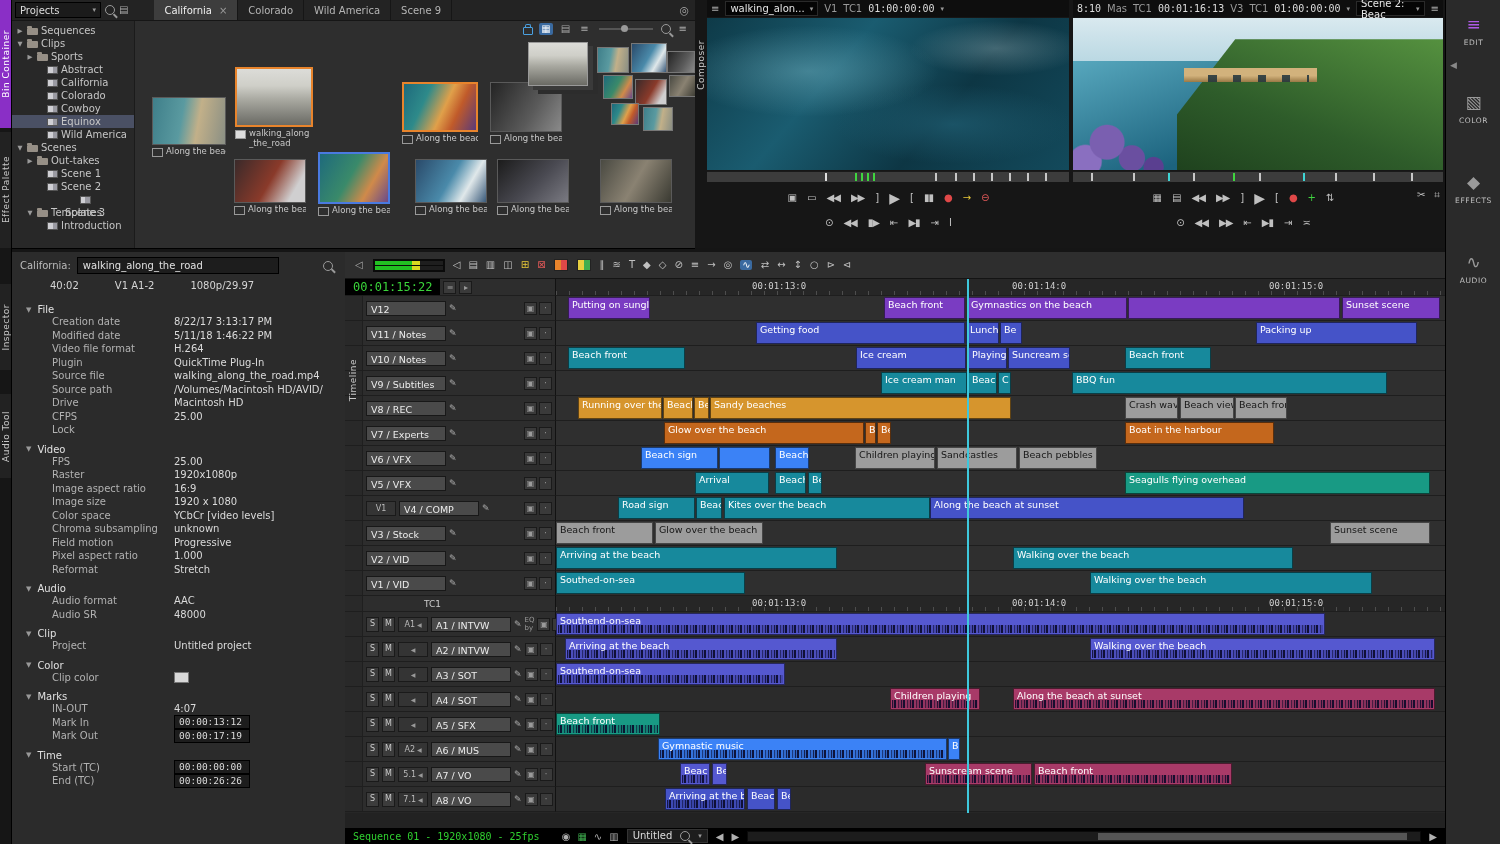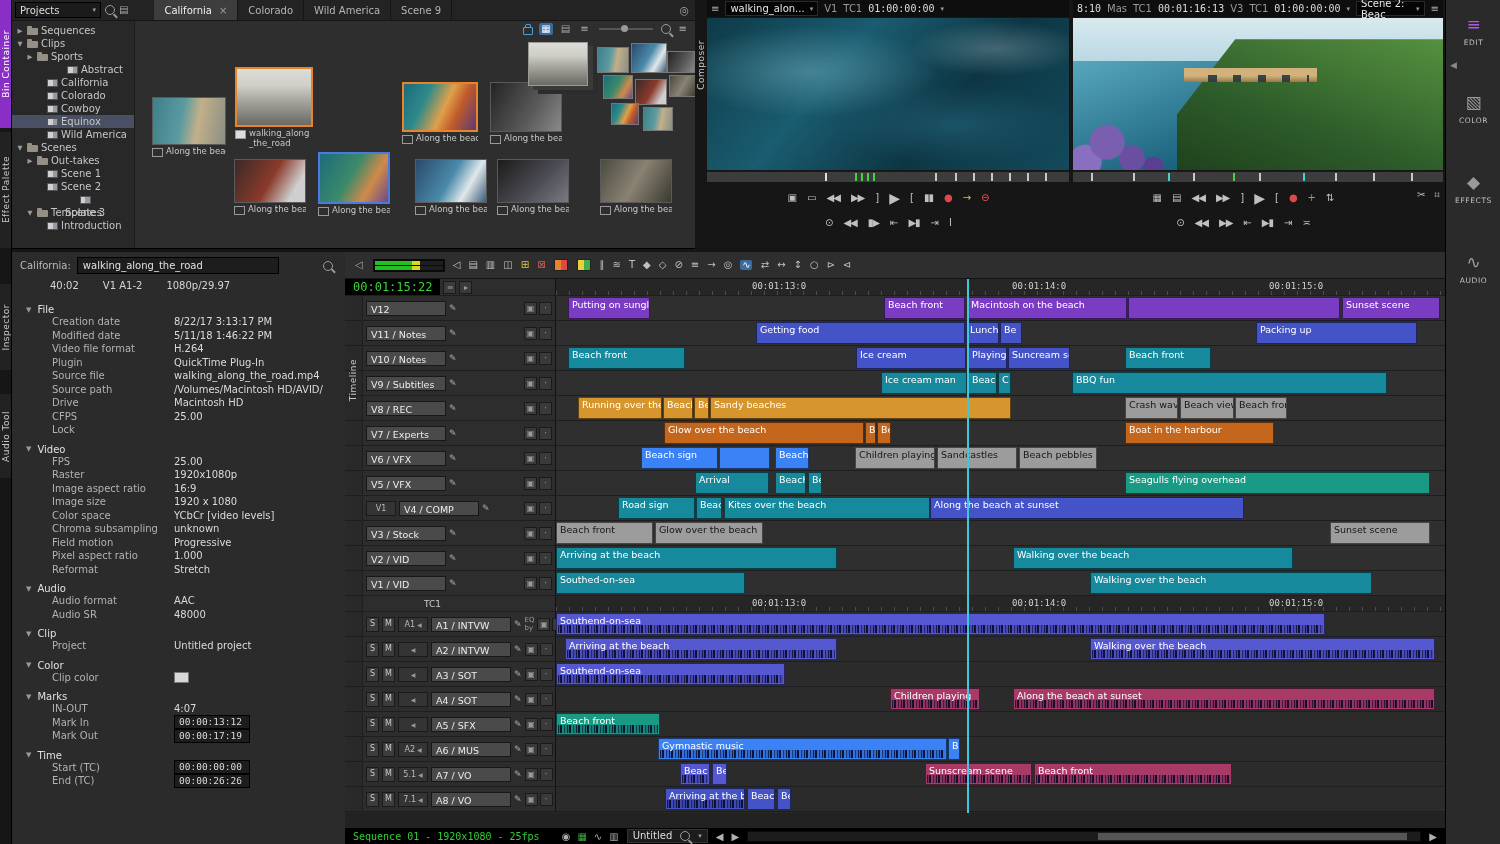--- a/index.html
+++ b/index.html
@@ -97,21 +97,21 @@
   .ws{position:absolute;left:0;width:55px;text-align:center;cursor:pointer}
   .ws-icon{font-size:17px;color:#9a9a9a}
   .ws.active .ws-icon{color:#b05ae8}
   .ws-label{font-size:7.5px;letter-spacing:.6px;color:#c0c0c0;margin-top:4px}
   .ws-collapse{position:absolute;left:4px;font-size:9px;color:#888;cursor:pointer}
   
   .inspector{position:absolute;left:12px;top:252px;width:333px;height:592px;background:#2b2b2b;overflow:hidden}
   .insp-head{display:flex;align-items:center;gap:6px;padding:5px 8px 3px 8px}
   .insp-title{color:#bbb;font-size:10px}
   .insp-box{background:#1d1d1d;border:1px solid #000;font-size:10px;color:#e0e0e0;padding:1px 5px;width:190px;height:13px;line-height:13px;overflow:hidden;white-space:nowrap}
-  .insp-info{display:flex;gap:24px;padding:3px 8px 6px 38px;font-size:10px;color:#d5d5d5}
+  .insp-info{display:flex;gap:36px;padding:3px 8px 6px 38px;font-size:10px;color:#d5d5d5}
   .sec{margin-top:7px}
   .sec-h{display:flex;align-items:center;gap:6px;padding-left:14px;font-size:10px;color:#e0e0e0}
   .sec-arrow{font-size:7px;color:#999}
   .prow{display:flex;align-items:center;height:13.5px;font-size:10px}
   .plabel{width:122px;padding-left:40px;color:#b2b2b2;flex:none;white-space:nowrap}
   .pval{color:#dadada;white-space:nowrap}
   .pval.box{background:#1d1d1d;border:1px solid #000;padding:0 4px;min-width:66px;font-family:"DejaVu Sans Mono",monospace;font-size:9.5px;height:12px;line-height:12px}
   .cswatch{width:13px;height:9px;background:#d8d8d8;border:1px solid #777}
   
   .timeline{position:absolute;left:345px;top:252px;width:1100px;height:592px;background:#222}
@@ -210,21 +210,21 @@
           <div class="trow" style="padding-left: 4px;">
             <div class="tarrow">▼</div>
             <div class="ti-folder"></div>
             <div class="tlabel">Clips</div>
           </div>
           <div class="trow" style="padding-left: 14px;">
             <div class="tarrow">▶</div>
             <div class="ti-folder"></div>
             <div class="tlabel">Sports</div>
           </div>
-          <div class="trow" style="padding-left: 24px; margin-left: 20px;">
+          <div class="trow" style="padding-left: 24px;">
             <div class="tarrow"></div>
             <div class="ti-bin"></div>
             <div class="tlabel">Abstract</div>
           </div>
           <div class="trow" style="padding-left: 24px;">
             <div class="tarrow"></div>
             <div class="ti-bin"></div>
             <div class="tlabel">California</div>
           </div>
           <div class="trow" style="padding-left: 24px;">
@@ -734,21 +734,21 @@
               </div>
             </div>
             <div class="lane">
               <div class="clip c-purple" style="left: 12px; width: 82px;">
                 <div class="cl">Putting on sunglas</div>
               </div>
               <div class="clip c-purple" style="left: 328px; width: 81px;">
                 <div class="cl">Beach front</div>
               </div>
               <div class="clip c-purple" style="left: 411px; width: 160px;">
-                <div class="cl">Macintosh on the beach</div>
+                <div class="cl">Gymnastics on the beach</div>
               </div>
               <div class="clip c-purple" style="left: 572px; width: 212px;"></div>
               <div class="clip c-purple" style="left: 786px; width: 98px;">
                 <div class="cl">Sunset scene</div>
               </div>
             </div>
           </div>
           <div class="trk">
             <div class="th">
               <div class="th-strip"></div>

